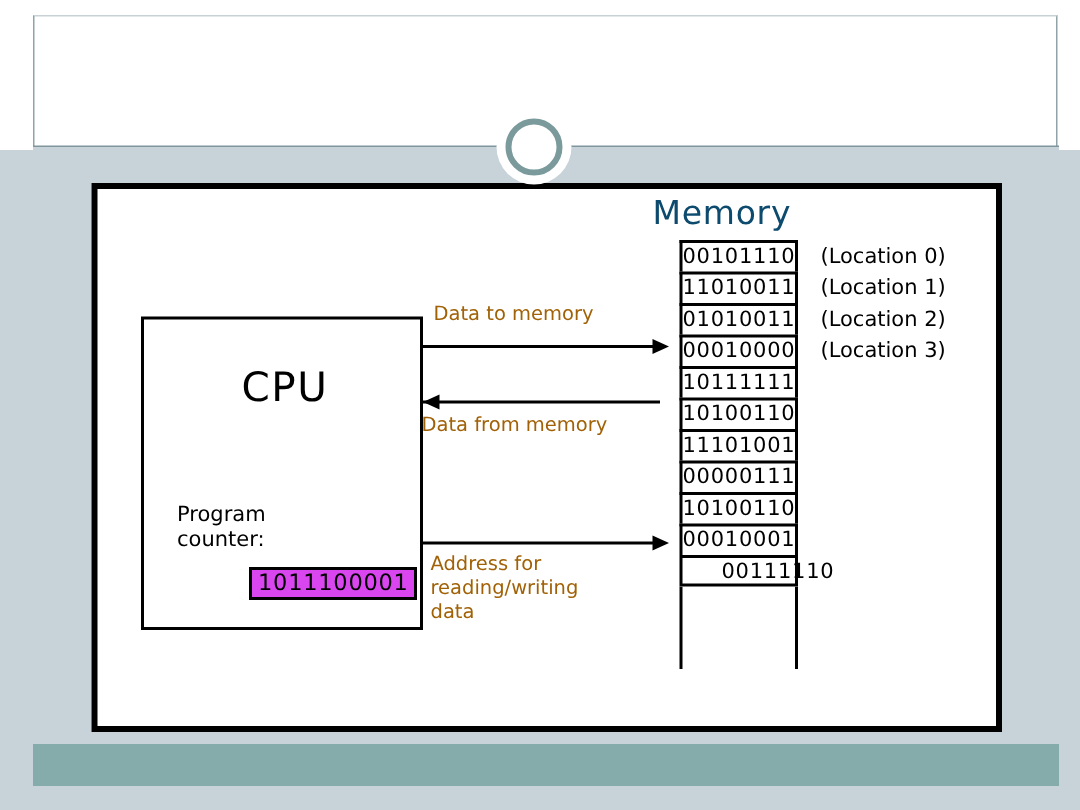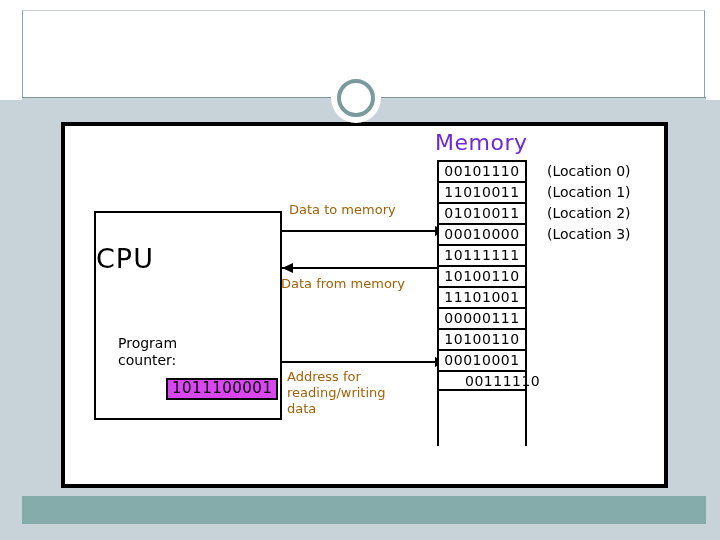--- a/index.html
+++ b/index.html
@@ -124,21 +124,21 @@
     height: 209px;
     border: 2px solid #000000;
     box-sizing: border-box;
     background: #ffffff;
   }
   .cpu-label {
     position: absolute;
     left: 0;
     top: 30px;
     width: 188px;
-    text-align: left;
+    text-align: center;
     font-family: "DejaVu Sans", sans-serif;
     font-size: 27px;
     color: #000000;
     letter-spacing: 1px;
   }
   .pc-label {
     position: absolute;
     left: 22px;
     top: 122px;
     font-family: "DejaVu Sans", sans-serif;
@@ -186,28 +186,28 @@
   }
   .lbl-center { text-align: left; }
 
   
   .mem-title {
     position: absolute;
     left: 370px;
     top: 4px;
     font-family: "DejaVu Sans", sans-serif;
     font-size: 22px;
-    color: #6d28d9;
+    color: #0c4a6e;
     letter-spacing: 0.5px;
   }
   .mem-table {
     position: absolute;
-    left: 372px;
+    left: 388px;
     top: 34px;
-    width: 90px;
+    width: 79px;
   }
   .mem-cell {
     position: relative;
     height: 21px;
     border: 2px solid #000000;
     border-bottom-width: 0;
     box-sizing: border-box;
     font-family: "DejaVu Sans", sans-serif;
     font-size: 14px;
     line-height: 19px;

